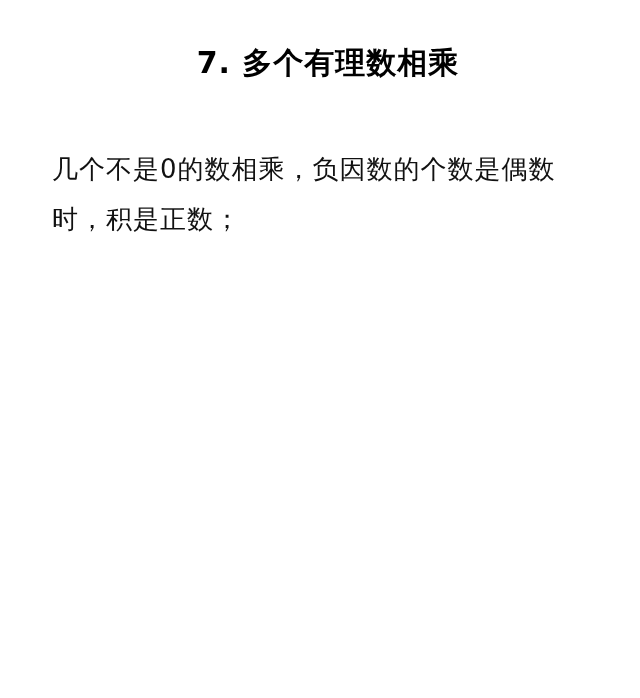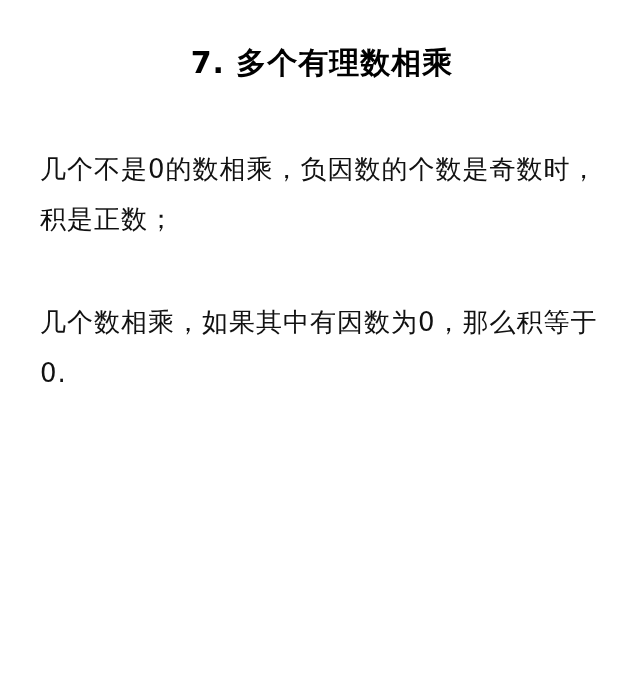--- a/index.html
+++ b/index.html
@@ -11,21 +11,21 @@
     height: 698px;
     background: #ffffff;
     font-family: "DejaVu Sans", sans-serif;
     color: #000000;
     overflow: hidden;
   }
   .page {
     width: 640px;
     height: 698px;
     box-sizing: border-box;
-    padding: 30px 36px 0 40px;
+    padding: 30px 36px 0 52px;
     position: relative;
   }
   .title {
     text-align: center;
     font-size: 30px;
     font-weight: 700;
     letter-spacing: 1px;
     margin: 14px 0 0 0;
     line-height: 1.25;
     color: #000;
@@ -49,17 +49,16 @@
   .p2 { margin-bottom: 52px; }
 </style>
 </head>
 <body>
 
 <div class="page">
 
   <h1 class="title">7. 多个有理数相乘</h1>
 
   <div class="body-block">
-    <p class="para p1">几个不是0的数相乘，负因数的个数是奇数时，积是正数；</p>
-    <p class="para p3">几个数相乘，如果其中有因数为0，那么积等于0.</p>
+    <p class="para p1">几个不是0的数相乘，负因数的个数是偶数时，积是正数；</p>
   </div>
 
 </div>
 
 </body></html>

